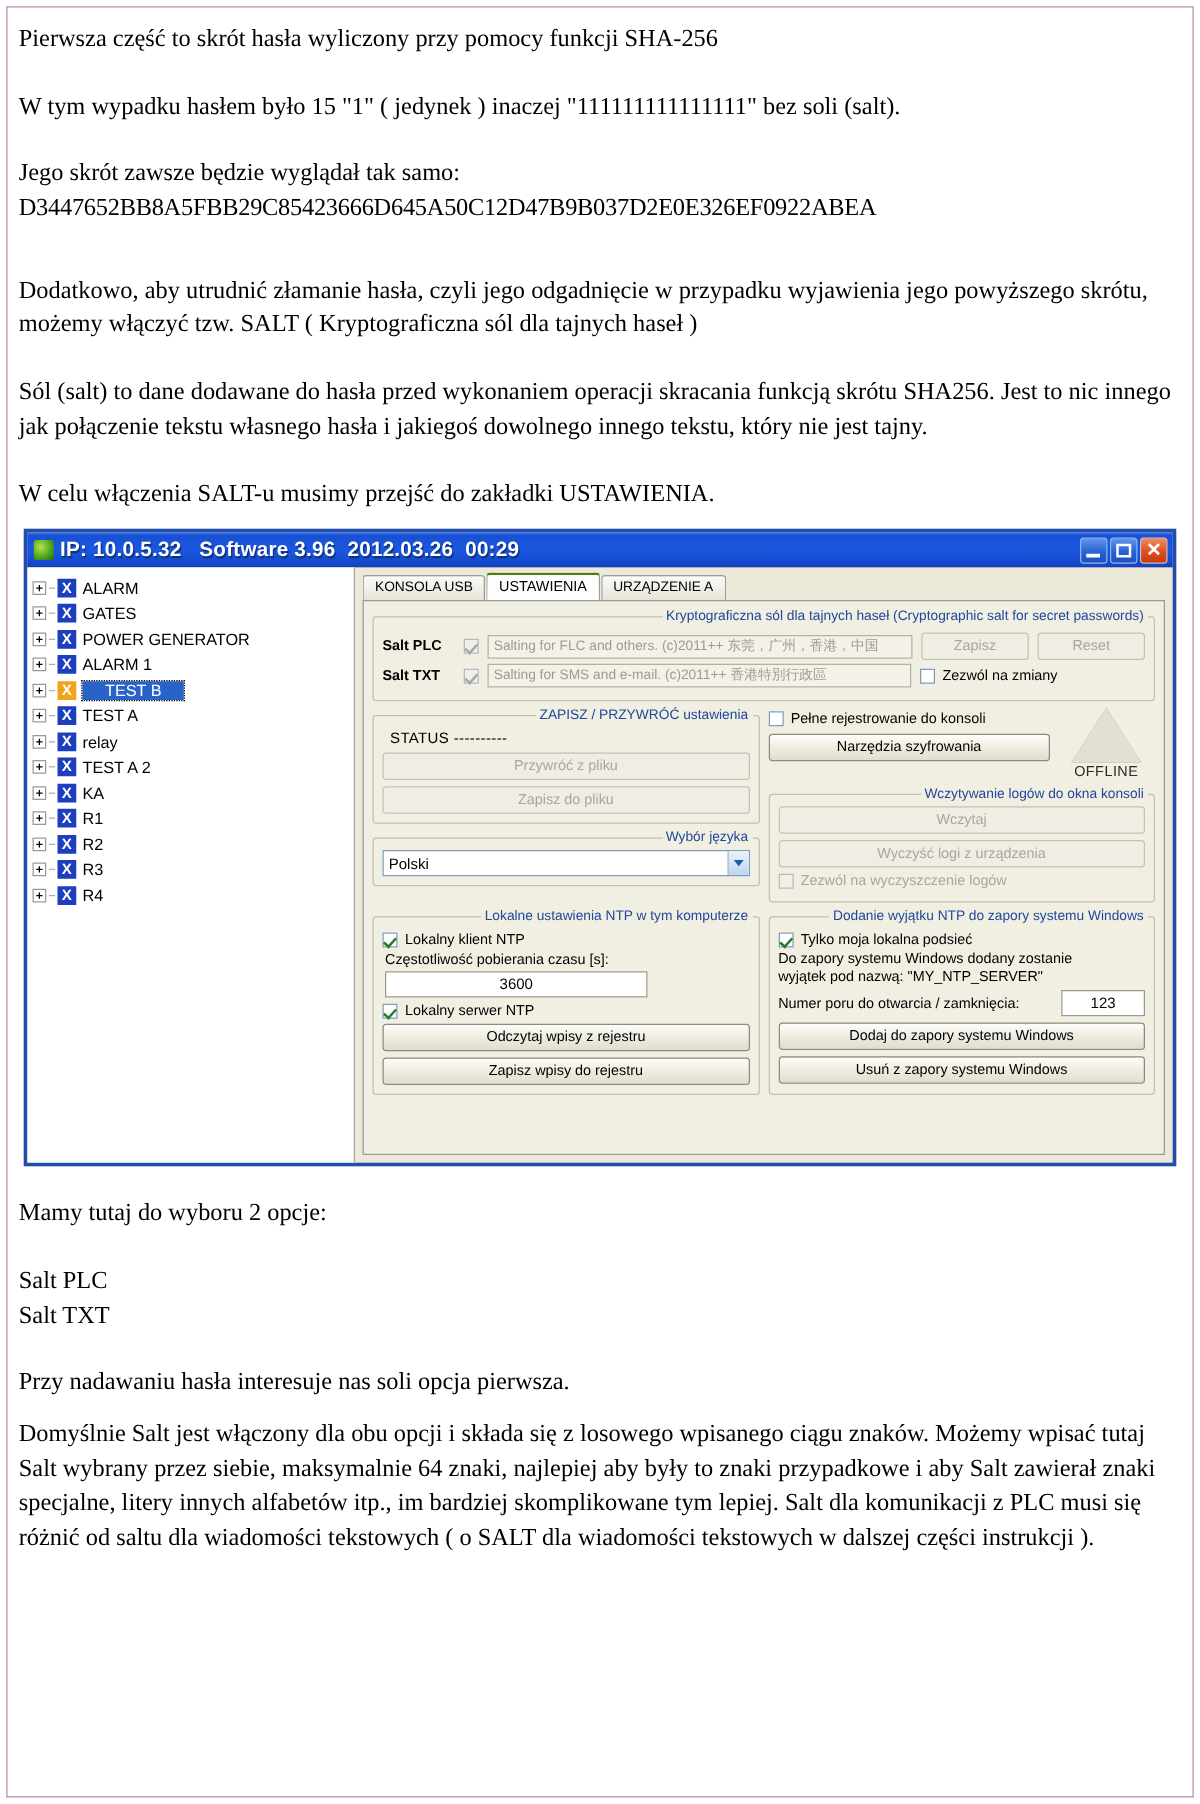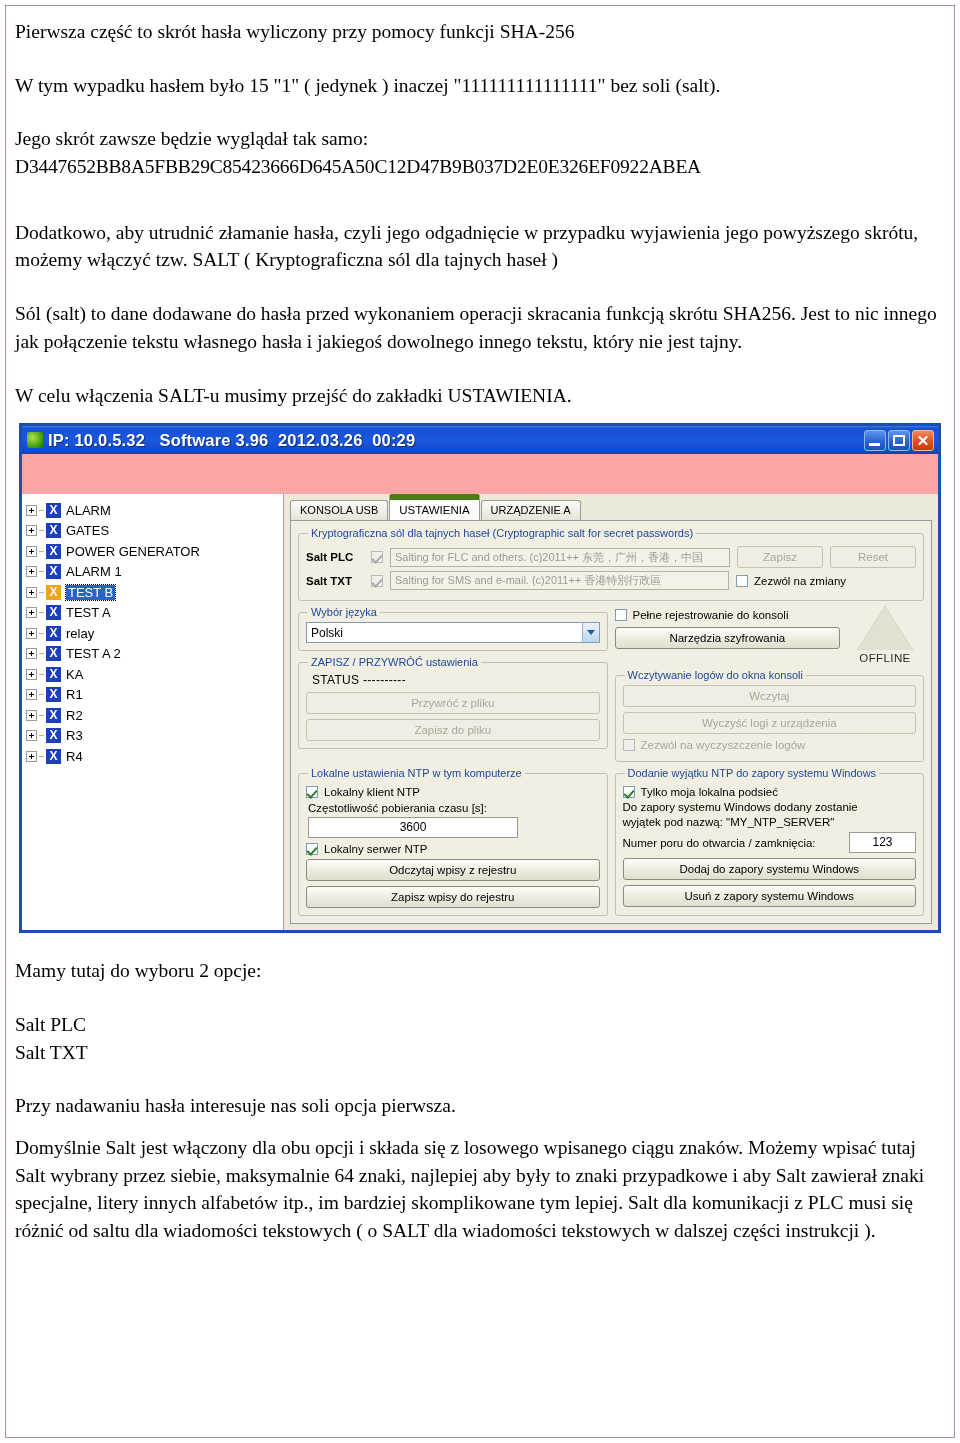--- a/index.html
+++ b/index.html
@@ -40,21 +40,20 @@
     width: 922px;
     height: 510px;
     position: relative;
   }
   .appwin {
     position: absolute; inset: 0;
     border: 3px solid #1c4fb0;
     background: #fca5a5;
     display: flex;
     flex-direction: column;
-    gap: 40px;
   }
   
   .titlebar {
     height: 28px;
     background: linear-gradient(to bottom,#3a7ce8 0%,#1750d4 8%,#1a58e0 50%,#1347c8 92%,#0f3fb4 100%);
     display: flex;
     align-items: center;
     padding: 0 2px 0 5px;
     flex: 0 0 auto;
   }
@@ -142,21 +141,21 @@
     font-size: 12px; font-weight: bold;
     line-height: 15px; text-align: center;
     margin-right: 5px;
     flex: 0 0 auto;
   }
   .tree-x.orange { background: #f2a31c; }
   .tree-label { white-space: nowrap; }
   .tree-row.selected .tree-label {
     background: #2a63c8; color: #fff;
     outline: 1px dotted #000;
-    padding: 0 2px;
+    padding: 0 18px;
   }
 
   
   .pane {
     flex: 1 1 auto;
     padding: 4px 6px 6px 6px;
     min-width: 0;
     display: flex;
     flex-direction: column;
   }
@@ -168,21 +167,21 @@
     border: 1px solid #9b9b9b;
     border-bottom: none;
     background: linear-gradient(to bottom,#fbfbf8,#e7e4d7);
     color: #000;
     margin-right: 1px;
     border-radius: 3px 3px 0 0;
     line-height: 13px;
   }
   .tab.active {
     background: #fdfdfb;
-    border-top: 6px solid #4d7c0f;
+    border-top: 2px solid #4d7c0f;
     padding-top: 4px;
     font-size: 11.5px;
     position: relative;
     z-index: 2;
   }
   .tabpanel {
     border: 1px solid #9b9b9b;
     background: #f1efe2;
     flex: 1 1 auto;
     padding: 6px 7px;
@@ -197,20 +196,21 @@
     border-radius: 3px;
     margin: 0; padding: 4px 7px 7px 7px;
     min-width: 0;
   }
   fieldset.grp > legend {
     font-family: "Liberation Sans", sans-serif;
     font-size: 11px;
     color: #21489c;
     padding: 0 3px;
     margin-left: 2px;
+    text-align: right;
   }
   .sans { font-family: "Liberation Sans", sans-serif; font-size: 11.5px; color:#000; }
 
   
   .saltrow { display: flex; align-items: center; gap: 7px; margin: 3px 0; }
   .saltlbl { width: 58px; font-family:"Liberation Sans",sans-serif; font-size:11.5px; font-weight:bold; color:#000;}
   .cb {
     width: 12px; height: 12px;
     border: 1px solid #7f9db9;
     background: #fff;
@@ -482,33 +482,33 @@
                   <span class="cb"></span>
                   <span class="sans">Zezwól na zmiany</span>
                 </span>
               </div>
             </fieldset>
 
             <div class="two-col">
 
               <div class="col">
                 <fieldset class="grp">
+                  <legend>ZAPISZ / PRZYWRÓĆ ustawienia</legend>
+                  <div class="status">STATUS ----------</div>
+                  <div class="btn dis wide">Przywróć z pliku</div>
+                  <div style="height:5px"></div>
+                  <div class="btn dis wide">Zapisz do pliku</div>
+                </fieldset>
+
+                <fieldset class="grp">
                   <legend>Wybór  języka</legend>
                   <div class="select">
                     <span>Polski</span>
                     <span class="arrow"></span>
                   </div>
-                </fieldset>
-
-                <fieldset class="grp">
-                  <legend>ZAPISZ / PRZYWRÓĆ ustawienia</legend>
-                  <div class="status">STATUS ----------</div>
-                  <div class="btn dis wide">Przywróć z pliku</div>
-                  <div style="height:5px"></div>
-                  <div class="btn dis wide">Zapisz do pliku</div>
                 </fieldset>
               </div>
 
               <div class="col">
                 <div style="display:flex;align-items:flex-start;gap:6px;">
                   <div style="flex:1 1 auto;min-width:0;">
                     <div class="cbrow">
                       <span class="cb"></span>
                       <span class="lbl">Pełne rejestrowanie do konsoli</span>
                     </div>

